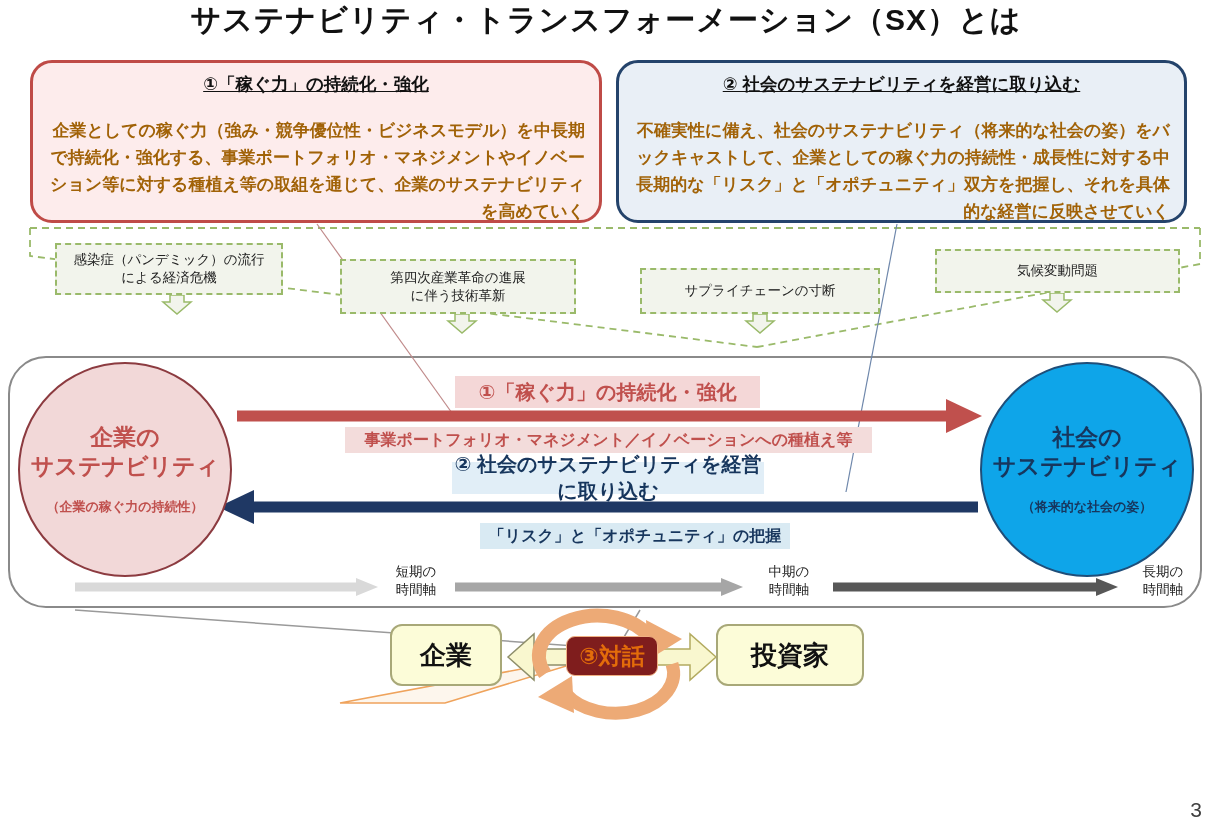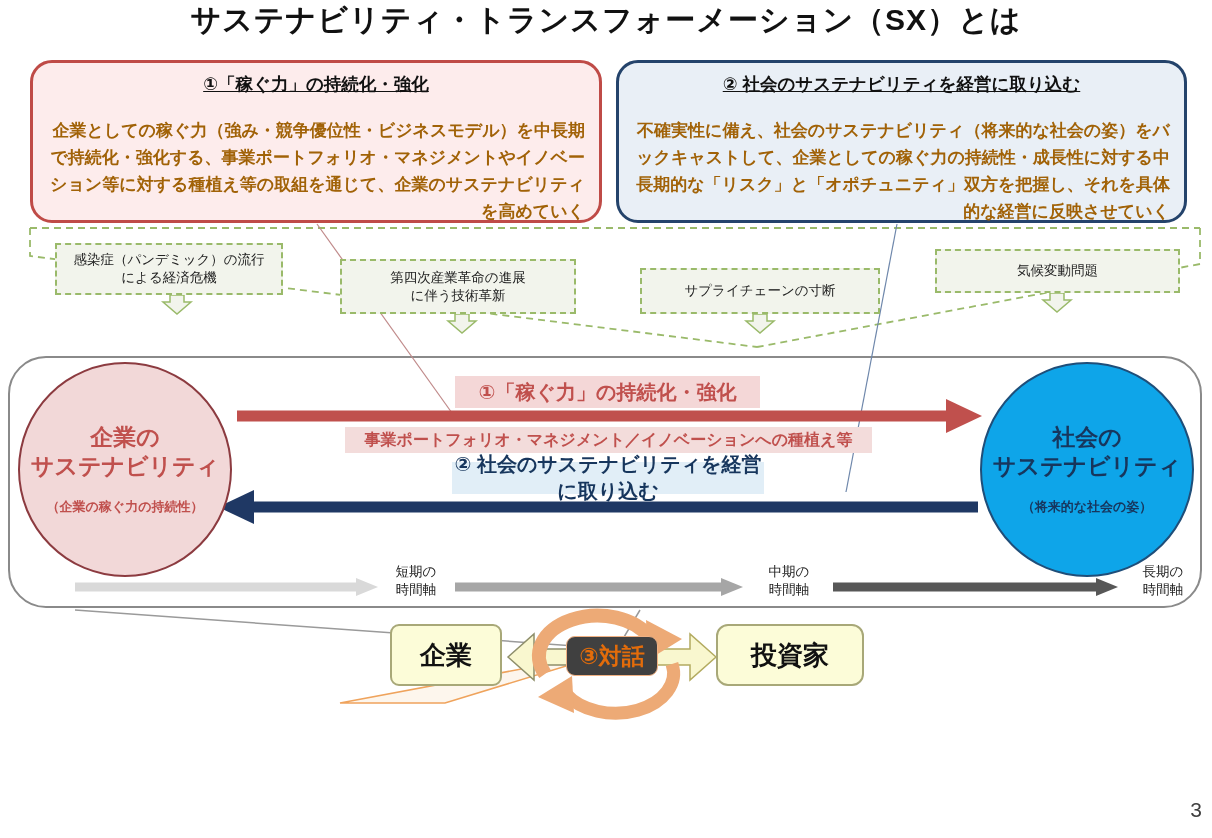--- a/index.html
+++ b/index.html
@@ -40,24 +40,24 @@
   .lbl-a1sub{left:345px;top:427px;width:527px;height:26px;background:#f3dcdb;color:#c0504d;font-size:16px;}
   .lbl-a2{left:452px;top:462px;width:312px;height:32px;background:#e1eef7;color:#17365d;font-size:20px;}
   .lbl-a2sub{left:480px;top:523px;width:310px;height:26px;background:#d9eaf3;color:#17365d;font-size:16px;}
 
   .taxis{width:70px;text-align:center;font-size:13.5px;color:#222;top:563px;}
   .taxis1{left:381px;}
   .taxis2{left:754px;}
   .taxis3{left:1128px;}
 
   .partybox{border:2px solid #a8a878;border-radius:12px;background:#fcfcd8;box-sizing:border-box;font-size:26px;font-weight:bold;color:#111;}
-  .party-company{left:390px;top:624px;width:112px;height:62px;border-radius:9px;}
+  .party-company{left:390px;top:624px;width:112px;height:62px;}
   .party-investor{left:716px;top:624px;width:148px;height:62px;}
 
-  .dialogue-label{left:566px;top:636px;width:92px;height:40px;background:#404040;border:1.5px solid #f0b183;border-radius:9px;box-sizing:border-box;color:#e36c0a;font-size:23px;font-weight:bold;}
+  .dialogue-label{left:566px;top:636px;width:92px;height:40px;background:#7f1d1d;border:1.5px solid #f0b183;border-radius:9px;box-sizing:border-box;color:#e36c0a;font-size:23px;font-weight:bold;}
 
   .bottombox{left:145px;top:700px;width:944px;height:118px;background:#fdf6ed;border:2.5px solid #efa35c;border-radius:24px;box-sizing:border-box;}
   .bottombox .bb-title{margin-top:8px;text-align:center;font-size:17px;font-weight:bold;color:#111;text-decoration:underline;}
   .bottombox .bb-body{margin:5px 16px 0 16px;font-size:16px;font-weight:bold;color:#111;line-height:1.55;}
 
   .pagenum{right:10px;top:798px;font-size:21px;color:#404040;}
 </style>
 </head>
 <body>
 
@@ -130,20 +130,21 @@
   </div>
   <div class="abs z2 circle circle-right center">
     <div class="c-main">社会の</div>
     <div class="c-main">サステナビリティ</div>
     <div class="c-sub">（将来的な社会の姿）</div>
   </div>
 
   <div class="abs z2 lbl lbl-a1 center">①「稼ぐ力」の持続化・強化</div>
   <div class="abs z2 lbl lbl-a1sub center">事業ポートフォリオ・マネジメント／イノベーションへの種植え等</div>
   <div class="abs z2 lbl lbl-a2 center">② 社会のサステナビリティを経営に取り込む</div>
+  <div class="abs z2 lbl lbl-a2sub center">「リスク」と「オポチュニティ」の把握</div>
 
   <div class="abs z2 taxis taxis1 prewrap">短期の
 時間軸</div>
   <div class="abs z2 taxis taxis2 prewrap">中期の
 時間軸</div>
   <div class="abs z2 taxis taxis3 prewrap">長期の
 時間軸</div>
 
   <div class="abs z2 partybox party-company center">企業</div>
   <div class="abs z2 partybox party-investor center">投資家</div>

